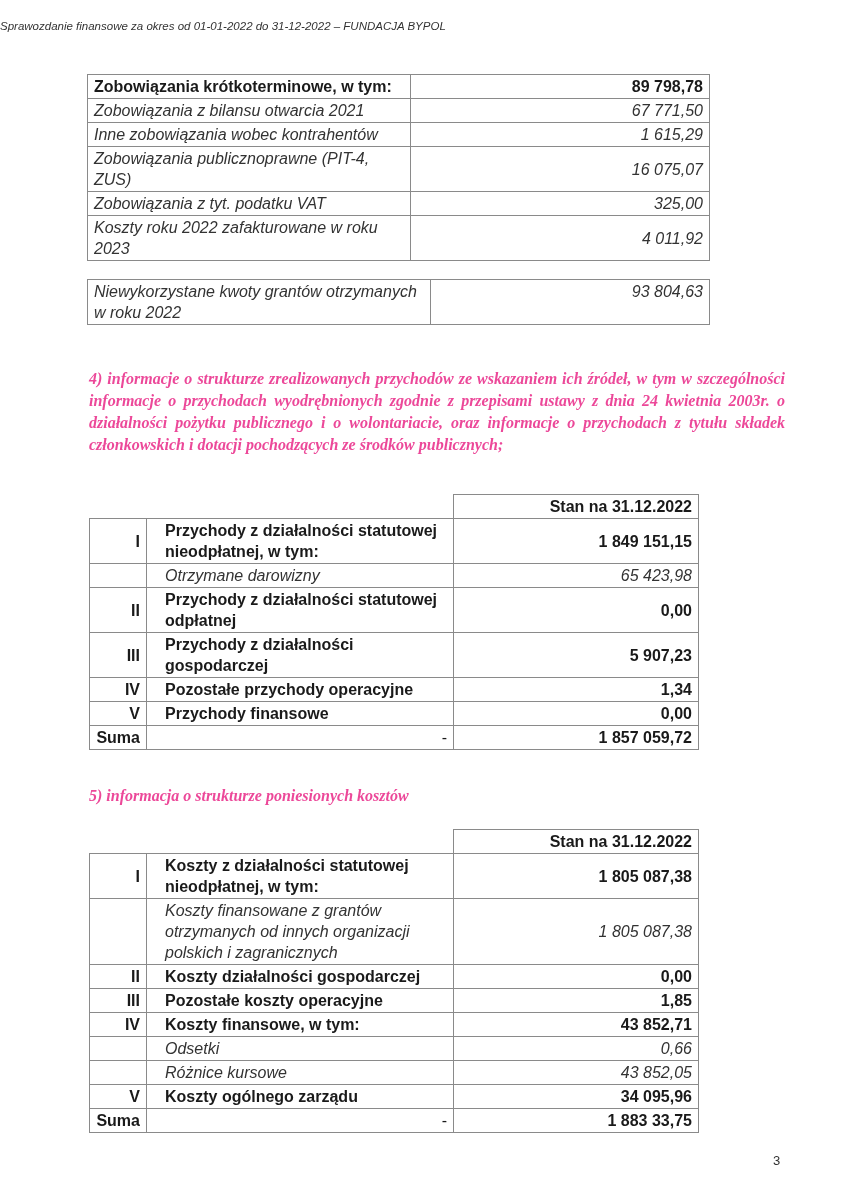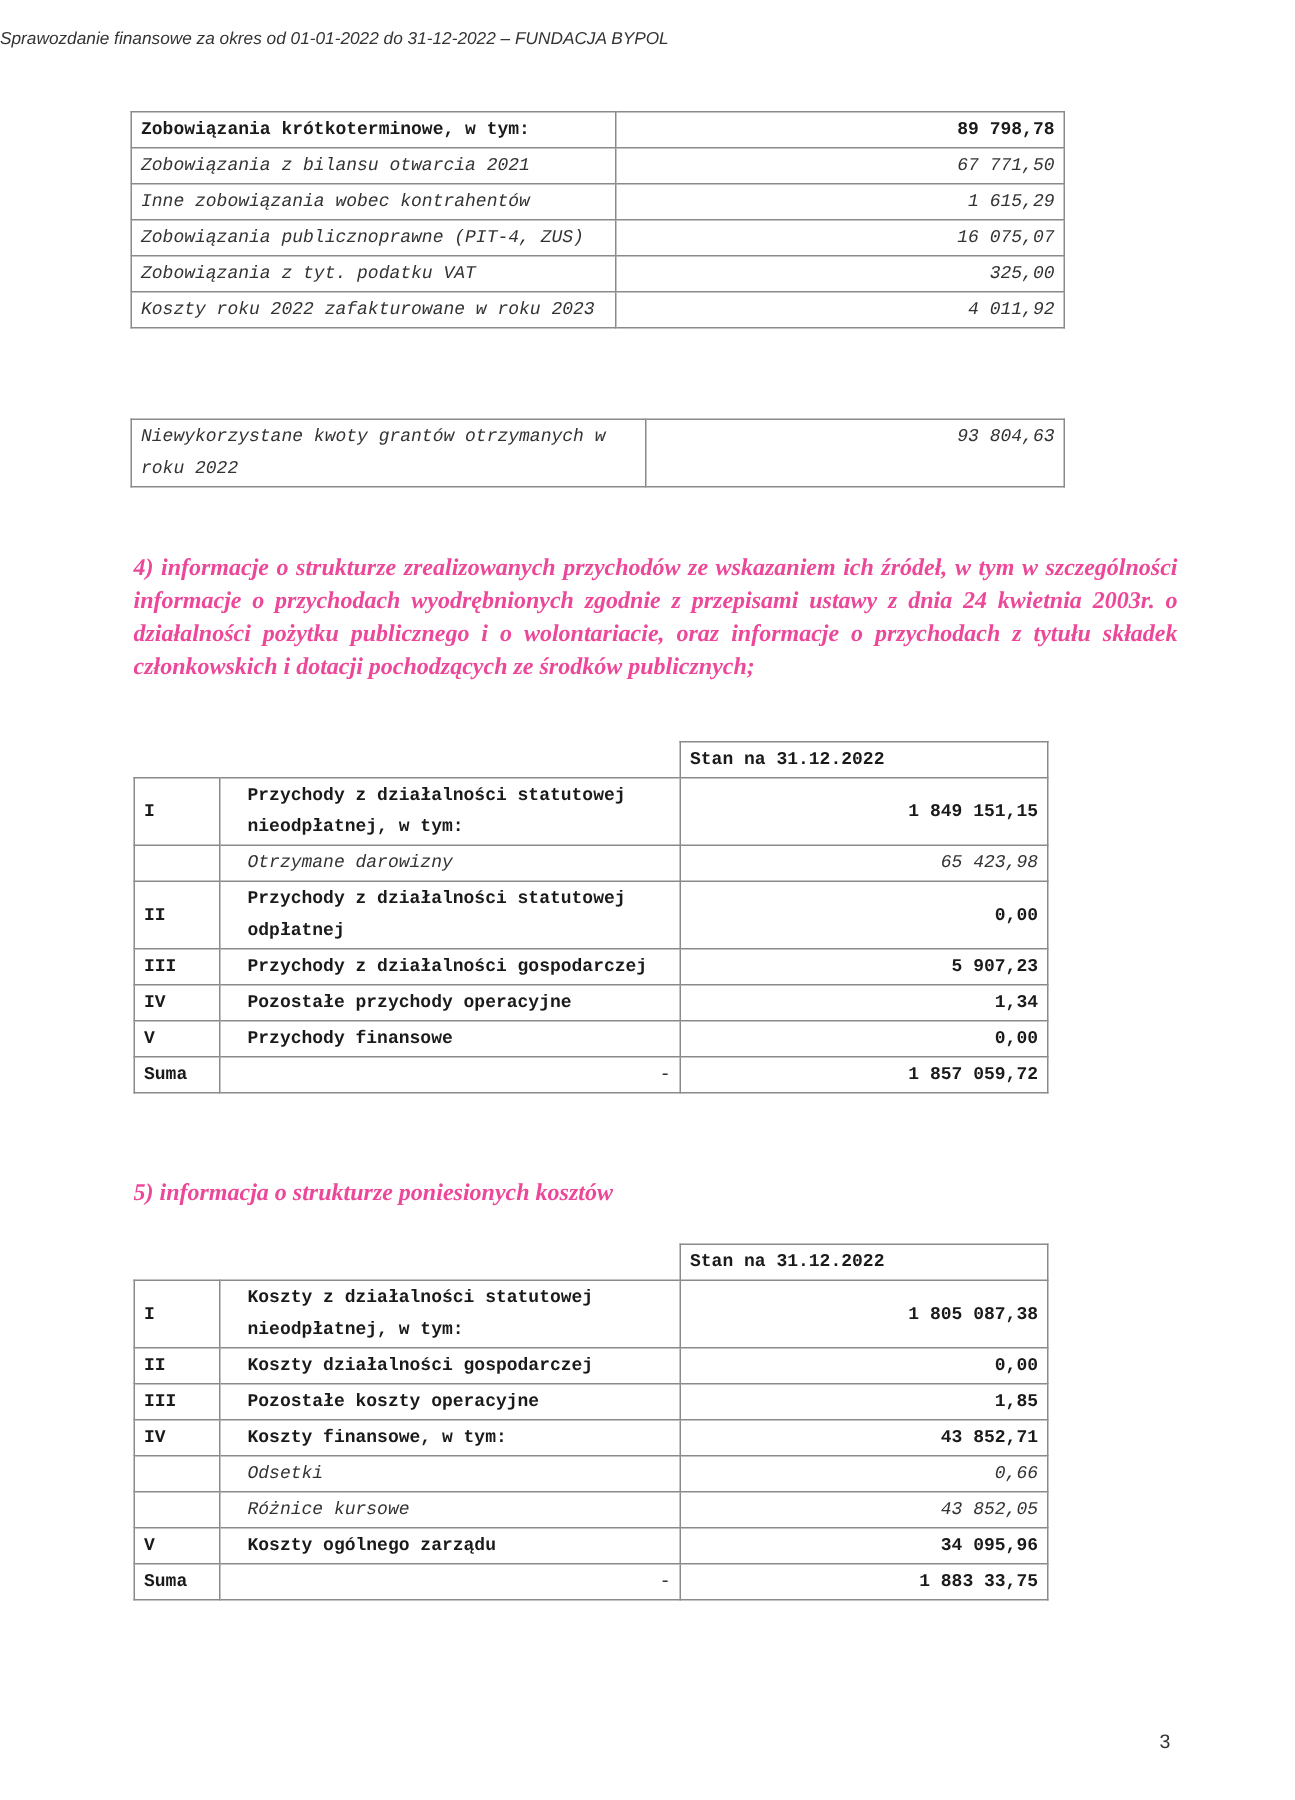--- a/index.html
+++ b/index.html
@@ -1,23 +1,23 @@
 <!DOCTYPE html>
 <html><head>
 <meta charset="utf-8">
 <style>
   html, body { margin: 0; padding: 0; background: #ffffff; }
   body { width: 863px; height: 1200px; position: relative; font-family: "Liberation Sans", sans-serif; color: #1a1a1a; overflow: hidden; }
   .header { position: absolute; top: 20px; left: 0; width: 752px; text-align: left; font-size: 11.5px; color: #333; font-style: italic; }
-  table { border-collapse: collapse; position: absolute; font-size: 12px; font-family: Liberation Mono, monospace; }
+  table { border-collapse: collapse; position: absolute; font-size: 16px; }
   td { border: 1px solid #8a8a8a; padding: 1px 6px; vertical-align: middle; line-height: 21px; }
   .b { font-weight: bold; }
   .i { font-style: italic; color: #333; }
   .num { text-align: right; }
-  .ctr { text-align: left; }
+  .ctr { text-align: right; }
   .top { vertical-align: top; margin-top: 20px; }
   #t1 { top: 74px; left: 87px; width: 623px; }
   #t1 td:first-child { width: 310px; }
   #t2 { top: 279px; left: 87px; width: 623px; }
   #t2 td:first-child { width: 330px; }
   .section { position: absolute; left: 89px; width: 696px; font-family: "Liberation Serif", serif; font-weight: bold; font-style: italic; font-size: 16px; line-height: 22px; text-align: justify; color: #ec4899; }
   #s4 { top: 368px; }
   #s5 { top: 785px; }
   #t3 { top: 494px; left: 89px; width: 610px; }
   #t4 { top: 829px; left: 89px; width: 610px; }
@@ -124,20 +124,25 @@
         <td class="blank c1" style="border-bottom: 1px solid rgb(138, 138, 138);"></td>
         <td class="blank c2" style="border-bottom: 1px solid rgb(138, 138, 138);"></td>
         <td class="b ctr">Stan na 31.12.2022</td>
       </tr>
       <tr>
         <td class="b ctr c1">I</td>
         <td class="b c2">Koszty z działalności statutowej nieodpłatnej, w tym:</td>
         <td class="b num">1 805 087,38</td>
       </tr>
       <tr>
+        <td class="b ctr c1"></td>
+        <td class="i c2">Koszty finansowane z grantów otrzymanych od innych organizacji polskich i zagranicznych</td>
+        <td class="i num">1 805 087,38</td>
+      </tr>
+      <tr>
         <td class="b ctr c1">II</td>
         <td class="b c2">Koszty działalności gospodarczej</td>
         <td class="b num">0,00</td>
       </tr>
       <tr>
         <td class="b ctr c1">III</td>
         <td class="b c2">Pozostałe koszty operacyjne</td>
         <td class="b num">1,85</td>
       </tr>
       <tr>

